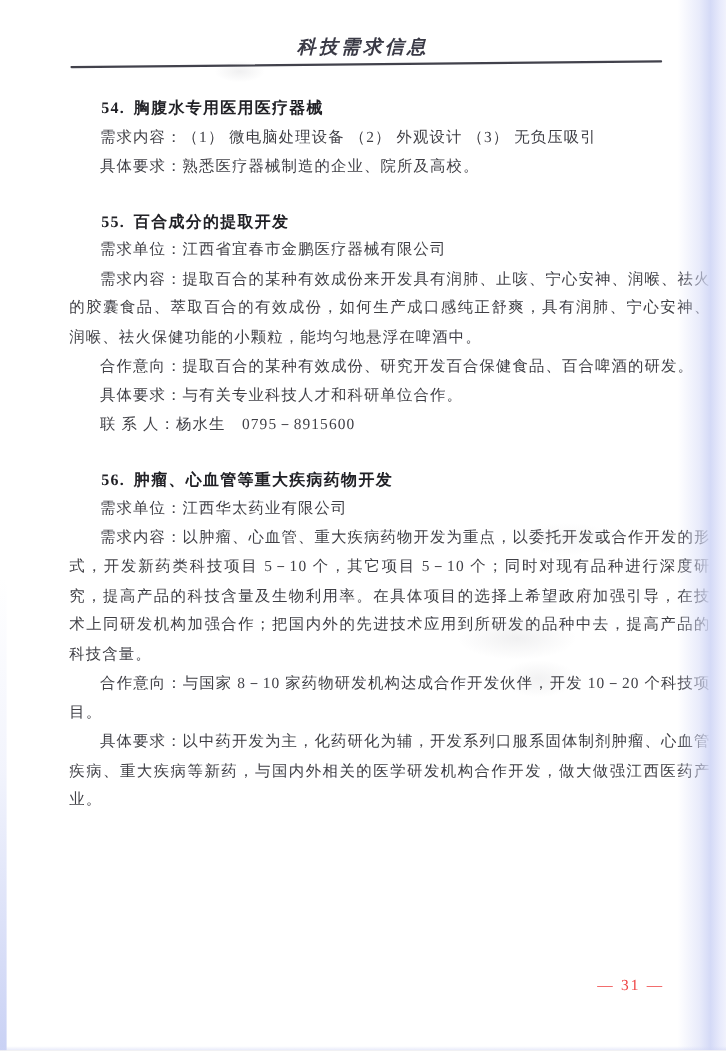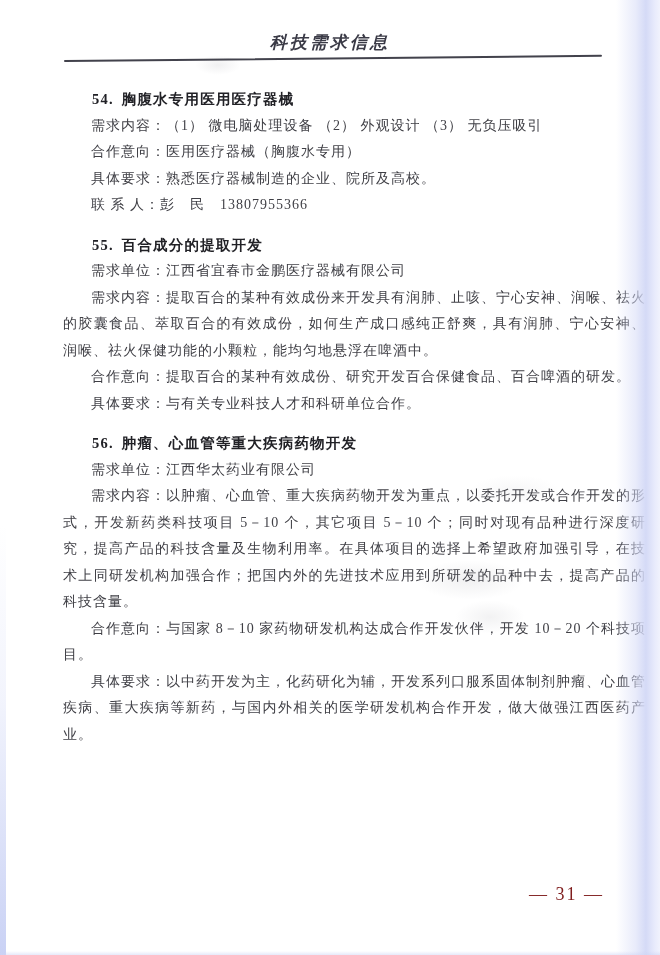--- a/index.html
+++ b/index.html
@@ -60,34 +60,34 @@
     transform-origin:left center;
     border-radius:1px;
   }
 
   .content{
     padding:0 14px 0 63px;
     font-size:14px;line-height:26.5px;
     letter-spacing:1px;
     text-align:justify;
   }
-  .sec{margin-top:13px;}
+  .sec{margin-top:23px;}
   .sec.first{margin-top:24px;}
   .sec-title{
     text-indent:2em;
     font-weight:bold;color:#212126;
     font-size:14.5px;
     letter-spacing:1.2px;
   }
   .sec-num{margin-right:0.55em;}
   .para{margin:0;text-indent:2em;}
 
   .page-number{
     position:absolute;right:56px;bottom:50px;
-    font-size:18px;letter-spacing:2px;color:#7f1d1d;
+    font-size:14px;letter-spacing:2px;color:#ef4444;
   }
 </style>
 </head>
 <body>
 
 <div class="page">
 
   <div class="header">
     <div class="header-title">科技需求信息</div>
     <div class="header-rule"></div>
@@ -96,42 +96,41 @@
   <div class="content">
 
     <div class="sec first">
       <div class="sec-title">
         <span class="sec-num">54.</span><span>胸腹水专用医用医疗器械</span>
       </div>
 
 
         <p class="para">需求内容：（1） 微电脑处理设备 （2） 外观设计 （3） 无负压吸引</p>
 
-        <p class="para">合作意向：医用医疗器械（胸腹水专用）</p>
 
         <p class="para">具体要求：熟悉医疗器械制造的企业、院所及高校。</p>
 
-        <p class="para">联 系 人：彭　民　13807955366</p>
 
 
     </div>
 
     <div class="sec">
       <div class="sec-title">
         <span class="sec-num">55.</span><span>百合成分的提取开发</span>
       </div>
 
         <p class="para">需求单位：江西省宜春市金鹏医疗器械有限公司</p>
 
         <p class="para">需求内容：提取百合的某种有效成份来开发具有润肺、止咳、宁心安神、润喉、祛火的胶囊食品、萃取百合的有效成份，如何生产成口感纯正舒爽，具有润肺、宁心安神、润喉、祛火保健功能的小颗粒，能均匀地悬浮在啤酒中。</p>
 
         <p class="para">合作意向：提取百合的某种有效成份、研究开发百合保健食品、百合啤酒的研发。</p>
 
         <p class="para">具体要求：与有关专业科技人才和科研单位合作。</p>
 
+        <p class="para">联 系 人：杨水生　0795－8915600</p>
 
 
     </div>
 
     <div class="sec">
       <div class="sec-title">
         <span class="sec-num">56.</span><span>肿瘤、心血管等重大疾病药物开发</span>
       </div>
 
         <p class="para">需求单位：江西华太药业有限公司</p>

